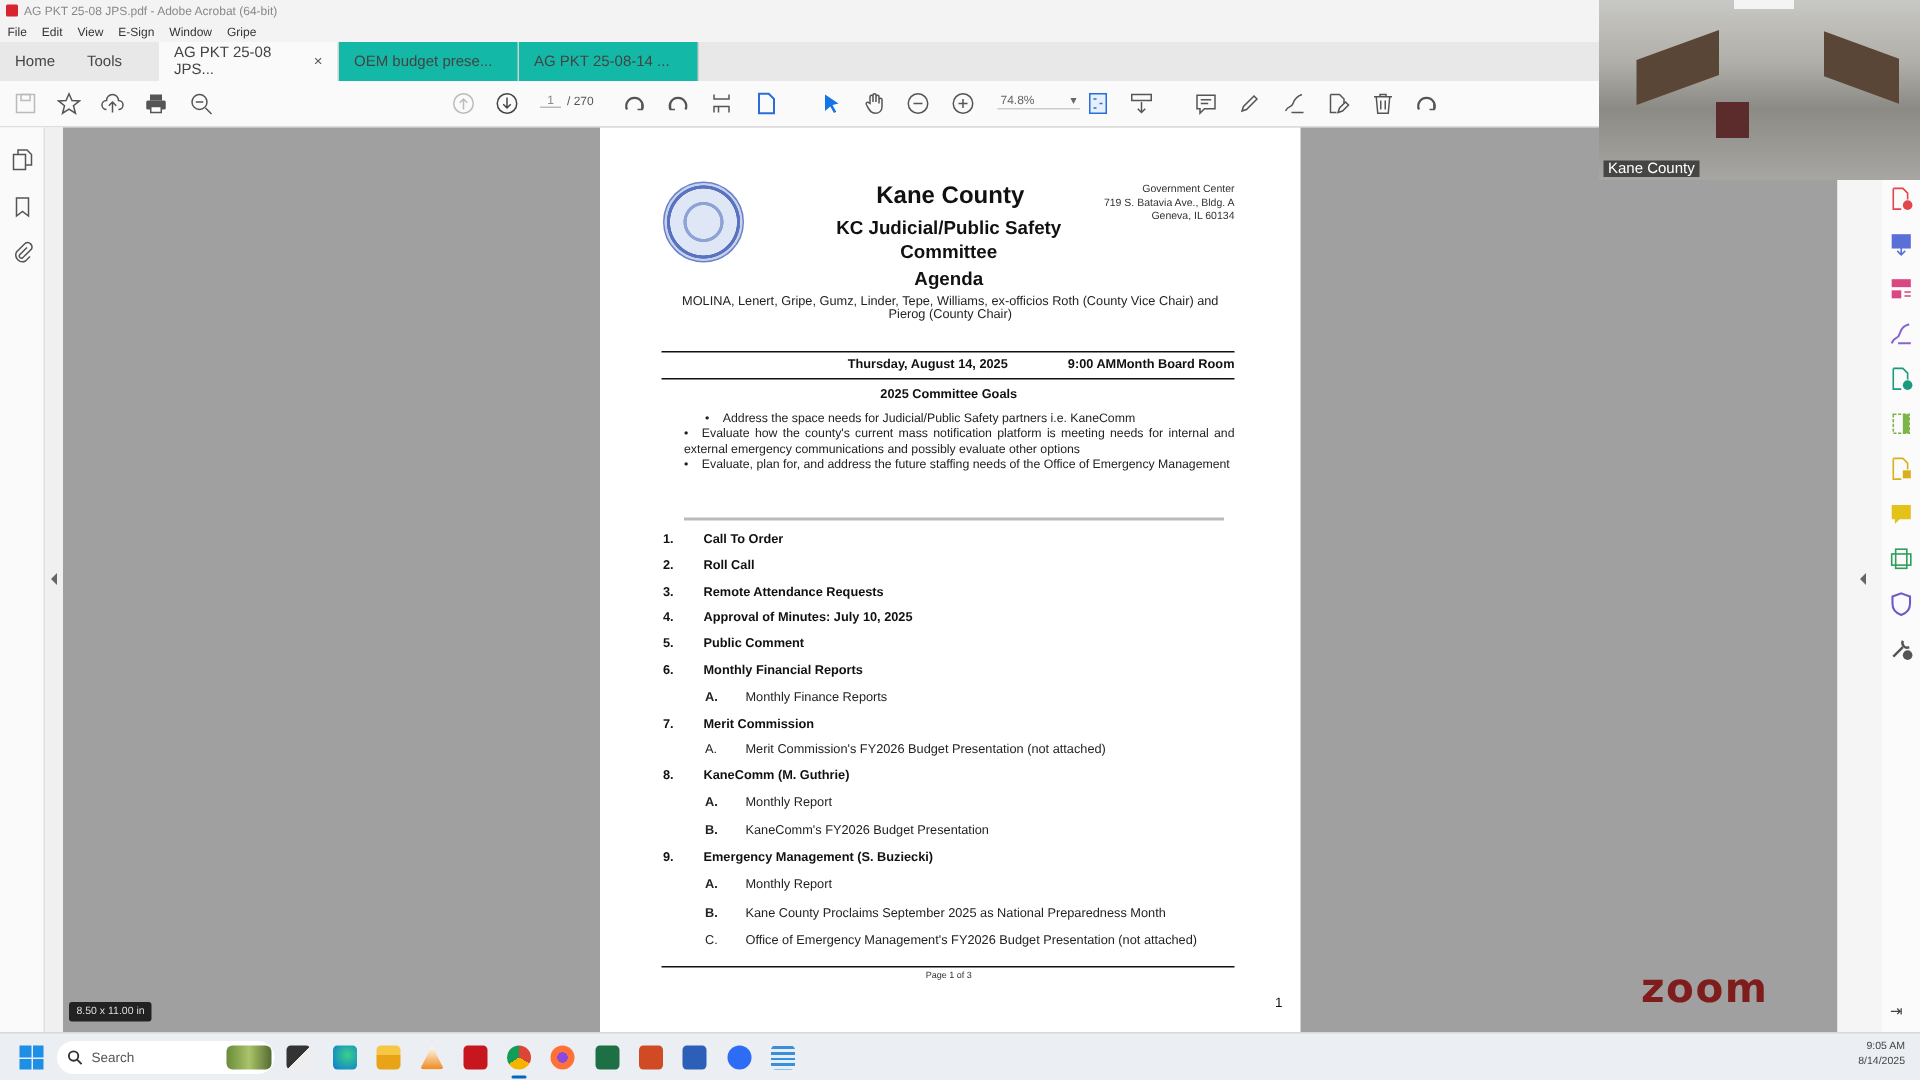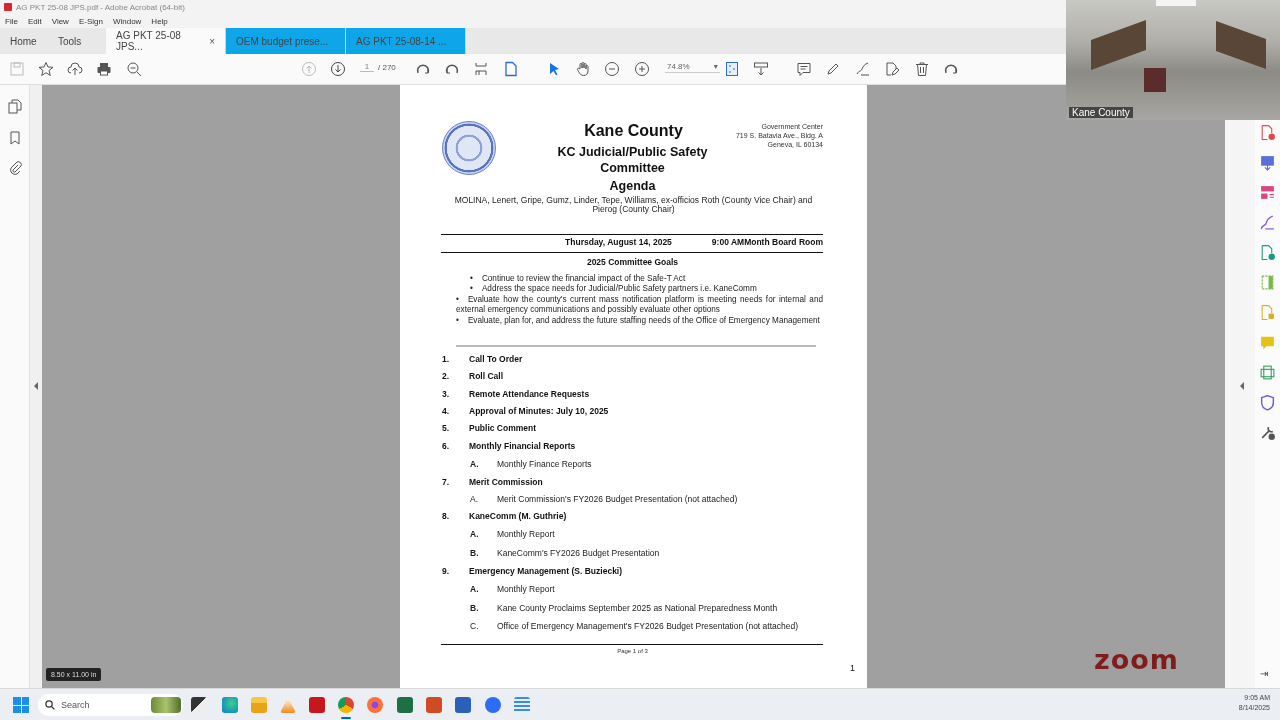--- a/index.html
+++ b/index.html
@@ -4,21 +4,21 @@
 <style>
 *{box-sizing:border-box;margin:0;padding:0}
 body{width:1280px;height:720px;overflow:hidden;font-family:"Liberation Sans",sans-serif;background:#fff;position:relative;color:#222}
 .titlebar{position:absolute;top:0;left:0;width:1066px;height:14px;background:#f3f3f3;font-size:8px;color:#888;padding-left:4px;display:flex;align-items:center;gap:4px}
 .titlebar .pdfic{width:8px;height:8px;background:#d9232e;border-radius:1px}
 .menubar{position:absolute;top:14px;left:0;width:1066px;height:14px;background:#f3f3f3;font-size:8px;color:#333;display:flex;align-items:center;gap:10px;padding-left:5px}
 .tabbar{position:absolute;top:28px;left:0;width:1066px;height:26px;background:#e8e8e8;display:flex;align-items:flex-end;font-size:10px;color:#444}
 .tab{height:26px;display:flex;align-items:center;padding:0 10px;cursor:pointer}
 .tab.home{width:48px}
 .tab.tools{width:58px}
-.tab.doc{width:120px;justify-content:space-between;border-right:1px solid #d0d0d0;background:#0ea5e9}
+.tab.doc{width:120px;justify-content:space-between;border-right:1px solid #d0d0d0;background:#14b8a6}
 .tab.doc.active{background:#fafafa}
 .tab .x{font-size:10px;color:#555;margin-left:6px}
 .toolbar{position:absolute;top:54px;left:0;width:1066px;height:31px;background:#fafafa;border-bottom:1px solid #ddd;display:flex;align-items:center}
 .tb{position:absolute;width:18px;height:18px;display:flex;align-items:center;justify-content:center;color:#555;font-size:14px;cursor:pointer}
 .tb svg{width:16px;height:16px}
 .pagebox{position:absolute;left:360px;top:62px;display:flex;align-items:center;font-size:8px;color:#555;gap:4px}
 .pagebox .pin{width:14px;border-bottom:1px solid #bbb;text-align:center;color:#888}
 .zoombox{position:absolute;left:665px;top:62px;font-size:8px;color:#666;display:flex;gap:24px;border-bottom:1px solid #ccc;padding:0 2px 1px 2px}
 .leftpanel{position:absolute;top:85px;left:0;width:30px;height:603px;background:#fafafa;border-right:1px solid #e0e0e0}
 .lcol{position:absolute;top:85px;left:30px;width:12px;height:603px;background:#f0f0f0}
@@ -74,21 +74,21 @@
 <div class="titlebar">
   <span class="pdfic"></span>
   <span>AG PKT 25-08 JPS.pdf - Adobe Acrobat (64-bit)</span>
 </div>
 <div class="menubar">
   <span>File</span>
   <span>Edit</span>
   <span>View</span>
   <span>E-Sign</span>
   <span>Window</span>
-  <span>Help</span>
+  <span>Gripe</span>
 </div>
 
 <div class="tabbar">
   <div class="tab home">Home</div>
   <div class="tab tools">Tools</div>
   <div class="tab doc active">
     <span>AG PKT 25-08 JPS...</span>
     <span class="x">×</span>
   </div>
   <div class="tab doc">
@@ -278,21 +278,20 @@
   <div class="members">MOLINA, Lenert, Gripe, Gumz, Linder, Tepe, Williams, ex-officios Roth (County Vice Chair) and Pierog (County Chair)</div>
   <div class="rule" style="top:149px"></div>
   <div class="meta">
     <span>Thursday, August 14, 2025</span>
     <span style="margin-left:40px">9:00 AM</span>
     <span>Month Board Room</span>
   </div>
   <div class="rule" style="top:167px"></div>
   <div class="goals-title">2025 Committee Goals</div>
   <ul class="goals">
-    <li style="padding-left:14px">Continue to review the financial impact of the Safe-T Act</li>
     <li style="padding-left:14px">Address the space needs for Judicial/Public Safety partners i.e. KaneComm</li>
     <li>Evaluate how the county's current mass notification platform is meeting needs for internal and external emergency communications and possibly evaluate other options</li>
     <li>Evaluate, plan for, and address the future staffing needs of the Office of Emergency Management</li>
   </ul>
   <div class="grule"></div>
 
   <div class="item" style="top:269px">
       <span class="num">1.</span>
       <span>Call To Order</span>
     </div>

